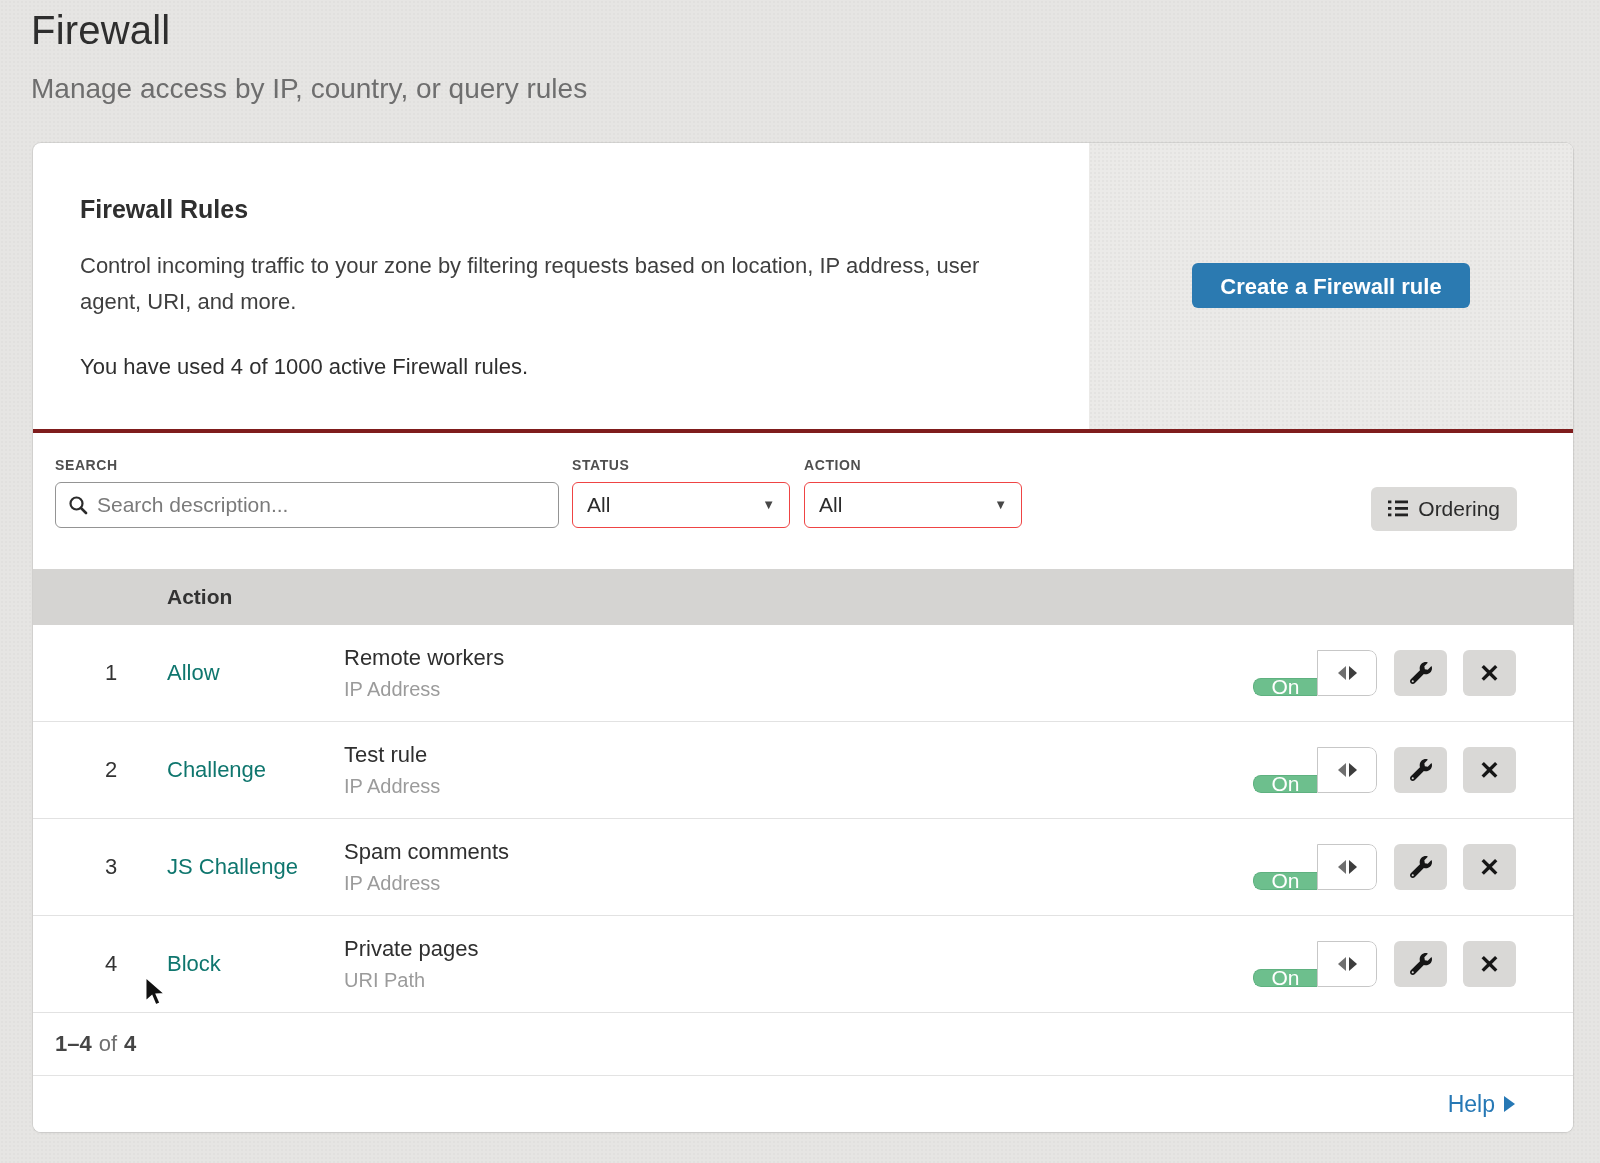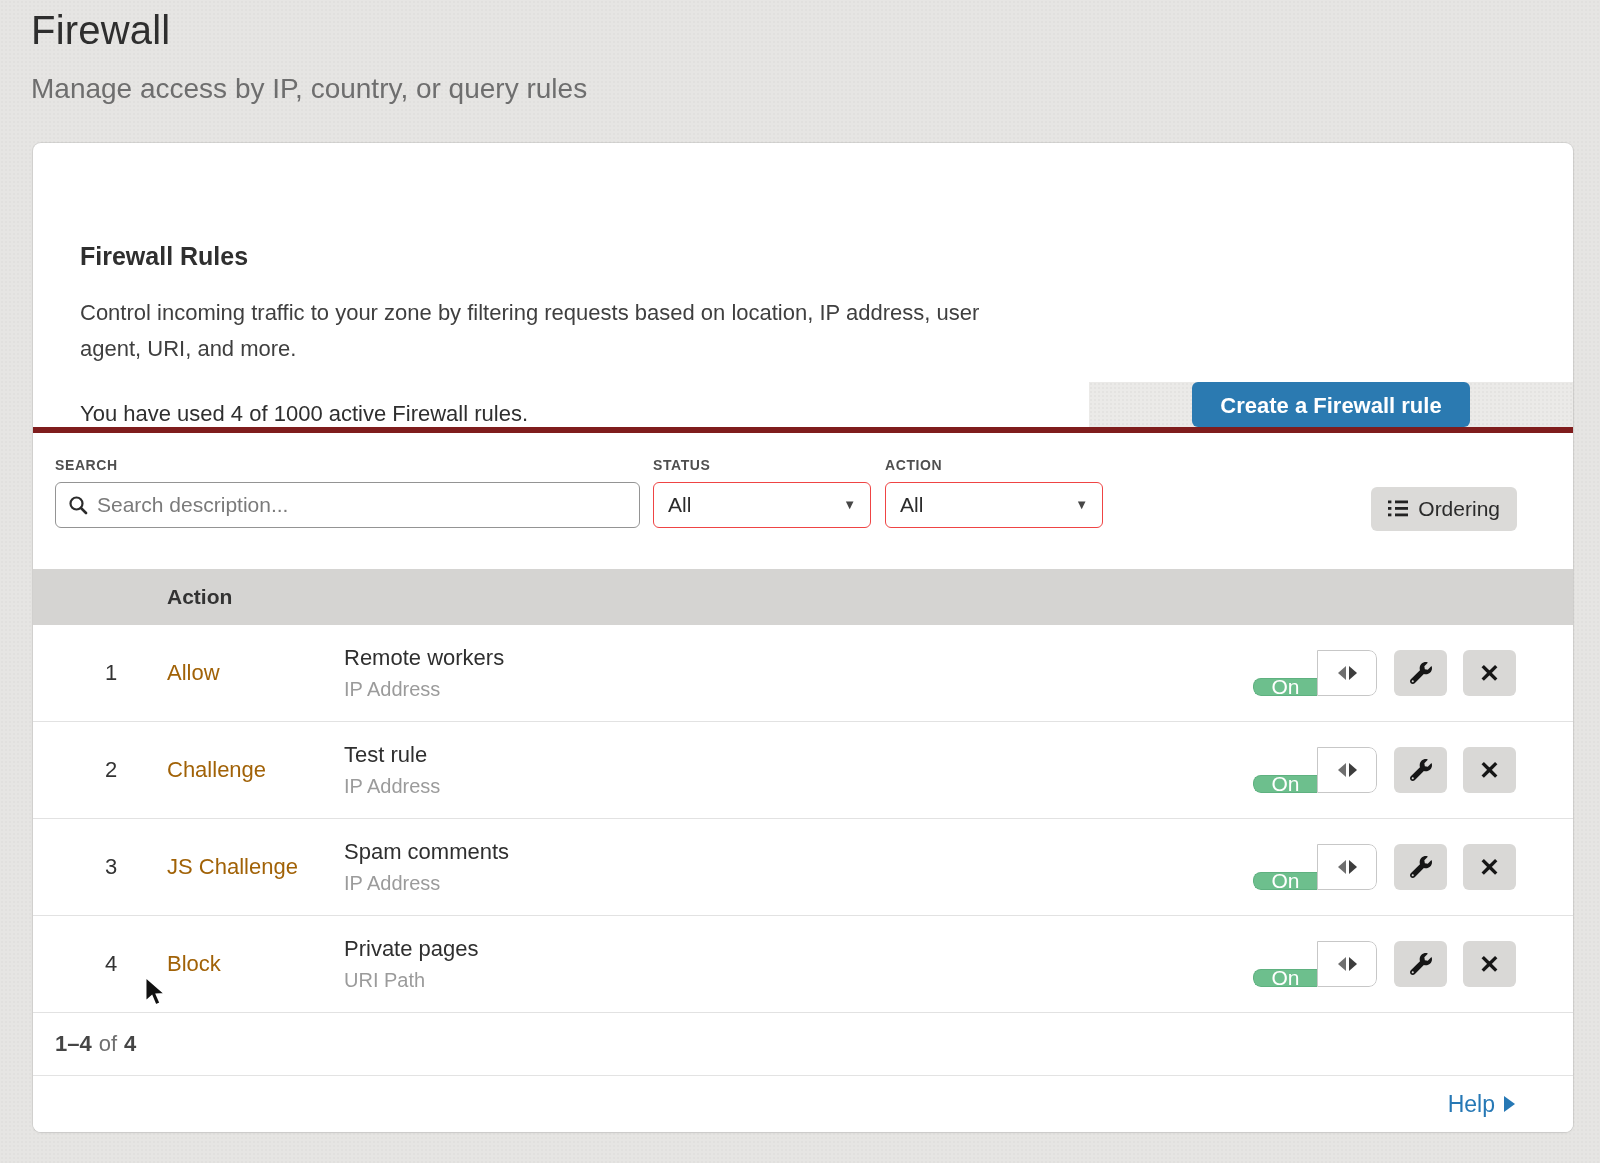--- a/index.html
+++ b/index.html
@@ -26,21 +26,21 @@
     width: 1540px; height: 989px;
     background: #ffffff;
     border-radius: 8px;
     box-shadow: 0 0 0 1px rgba(0,0,0,0.07), 0 1px 3px rgba(0,0,0,0.06);
     overflow: hidden;
     display: flex;
     flex-direction: column;
   }
 
   
-  .card-top { display: flex; height: 290px; border-bottom: 6px solid #7f1d1d; align-items: flex-end; }
+  .card-top { display: flex; height: 290px; border-bottom: 4px solid #7f1d1d; }
   .card-top-left { flex: 1 1 auto; padding: 52px 60px 0 47px; }
   .card-top-heading { font-size: 25px; font-weight: 700; color: #2f2f2f; }
   .card-top-desc { margin-top: 24px; font-size: 22px; line-height: 36px; color: #3f3f3f; max-width: 960px; }
   .card-top-usage { margin-top: 34px; font-size: 22px; font-weight: 400; color: #2f2f2f; }
   .card-top-right {
     width: 484px; flex: 0 0 484px;
     background-color: #ebeae8;
     background-image: radial-gradient(rgba(0,0,0,0.03) 1px, transparent 1px);
     background-size: 4px 4px;
     display: flex; align-items: center; justify-content: center;
@@ -52,21 +52,21 @@
     font-size: 22px; font-weight: 600;
     padding: 11px 28px; height: 45px;
     cursor: pointer;
   }
 
   
   .filters { height: 137px; padding: 24px 56px 0 22px; display: flex; align-items: flex-start; }
   .filter-group { display: flex; flex-direction: column; }
   .filter-label { font-size: 14px; font-weight: 700; color: #4f4f4f; letter-spacing: 0.6px; margin-bottom: 9px; }
   .search-box {
-    width: 585px; height: 46px;
+    width: 504px; height: 46px;
     border: 1px solid #949494; border-radius: 6px;
     background: #fff; display: flex; align-items: center; padding: 0 12px;
   }
   .search-box input {
     border: none; outline: none; flex: 1; height: 100%;
     font-family: inherit; font-size: 21px; color: #2f2f2f; background: transparent;
     margin-left: 9px;
   }
   .search-box input::placeholder { color: #7a7a7a; }
   .dropdown {
@@ -99,21 +99,21 @@
   .col-desc { flex: 1 1 auto; }
   .rows { flex: 0 0 auto; }
   .rule-row {
     height: 97px; display: flex; align-items: center;
     padding-left: 22px; padding-right: 57px;
     border-bottom: 1px solid #e2e2e2;
     background: #fff;
   }
   .rule-row:last-child { border-bottom: 1px solid #e2e2e2; }
   .cell-num { font-size: 22px; color: #333; }
-  .cell-action { font-size: 22px; color: #a16207; }
+  .cell-action { font-size: 22px; color: #0f766e; }
   .cell-desc-title { font-size: 22px; color: #2f2f2f; }
   .cell-desc-sub { font-size: 20px; color: #9b9b9b; margin-top: 7px; }
 
   .row-controls { margin-left: auto; display: flex; align-items: center; }
   .toggle {
     display: flex; height: 46px; border-radius: 8px; overflow: hidden;
     cursor: pointer;
   }
   .toggle-on {
     width: 64px; background: #6dbf8d; color: #fff;

